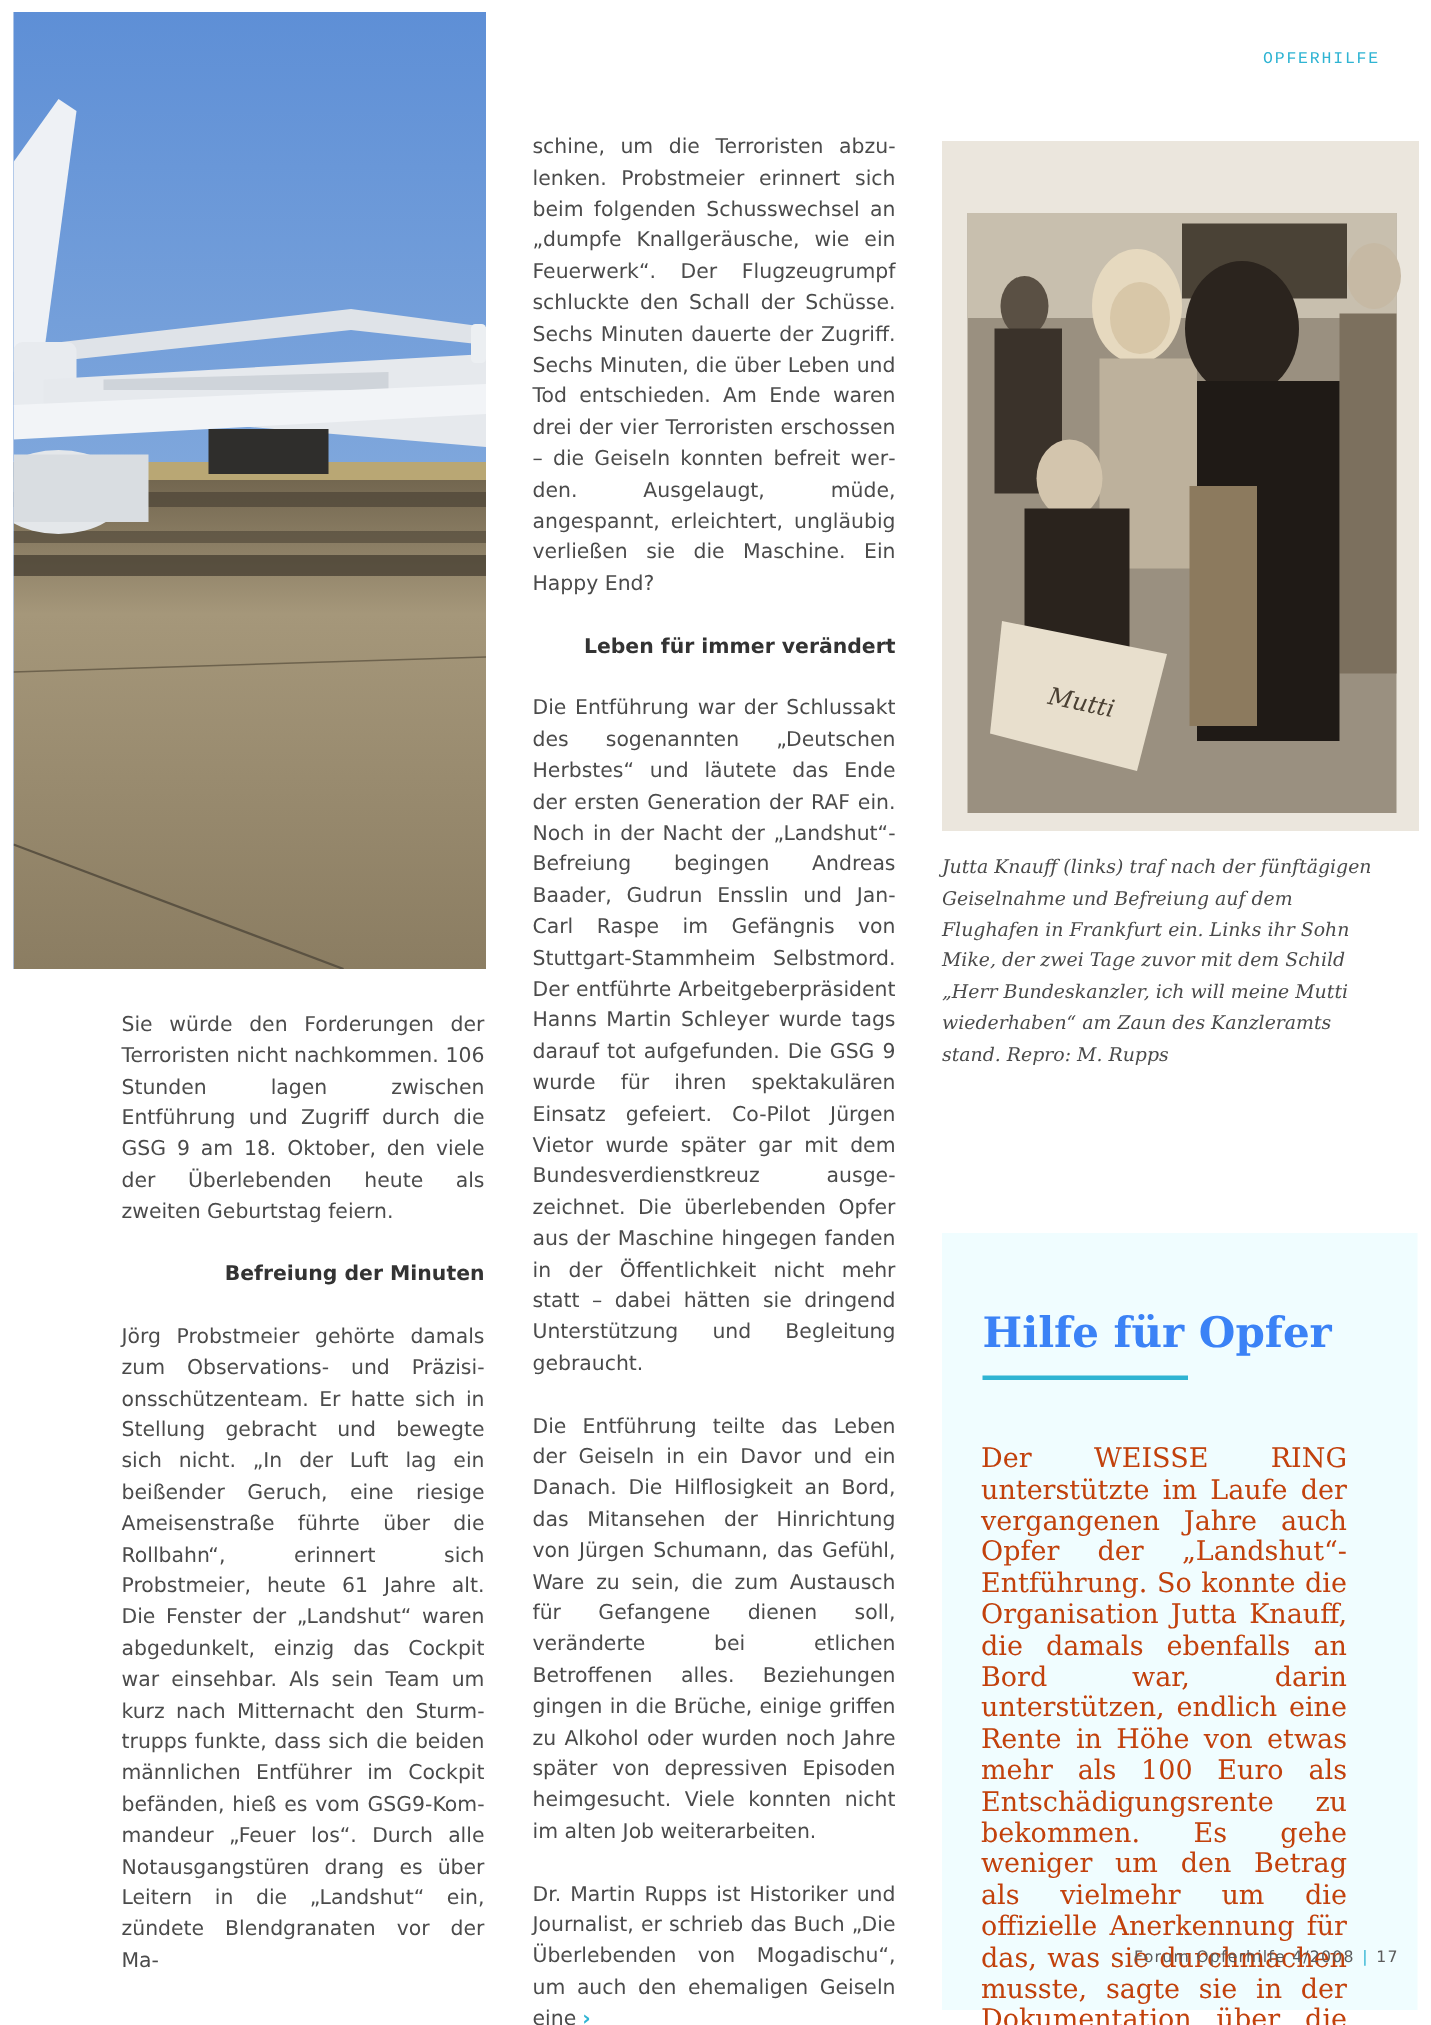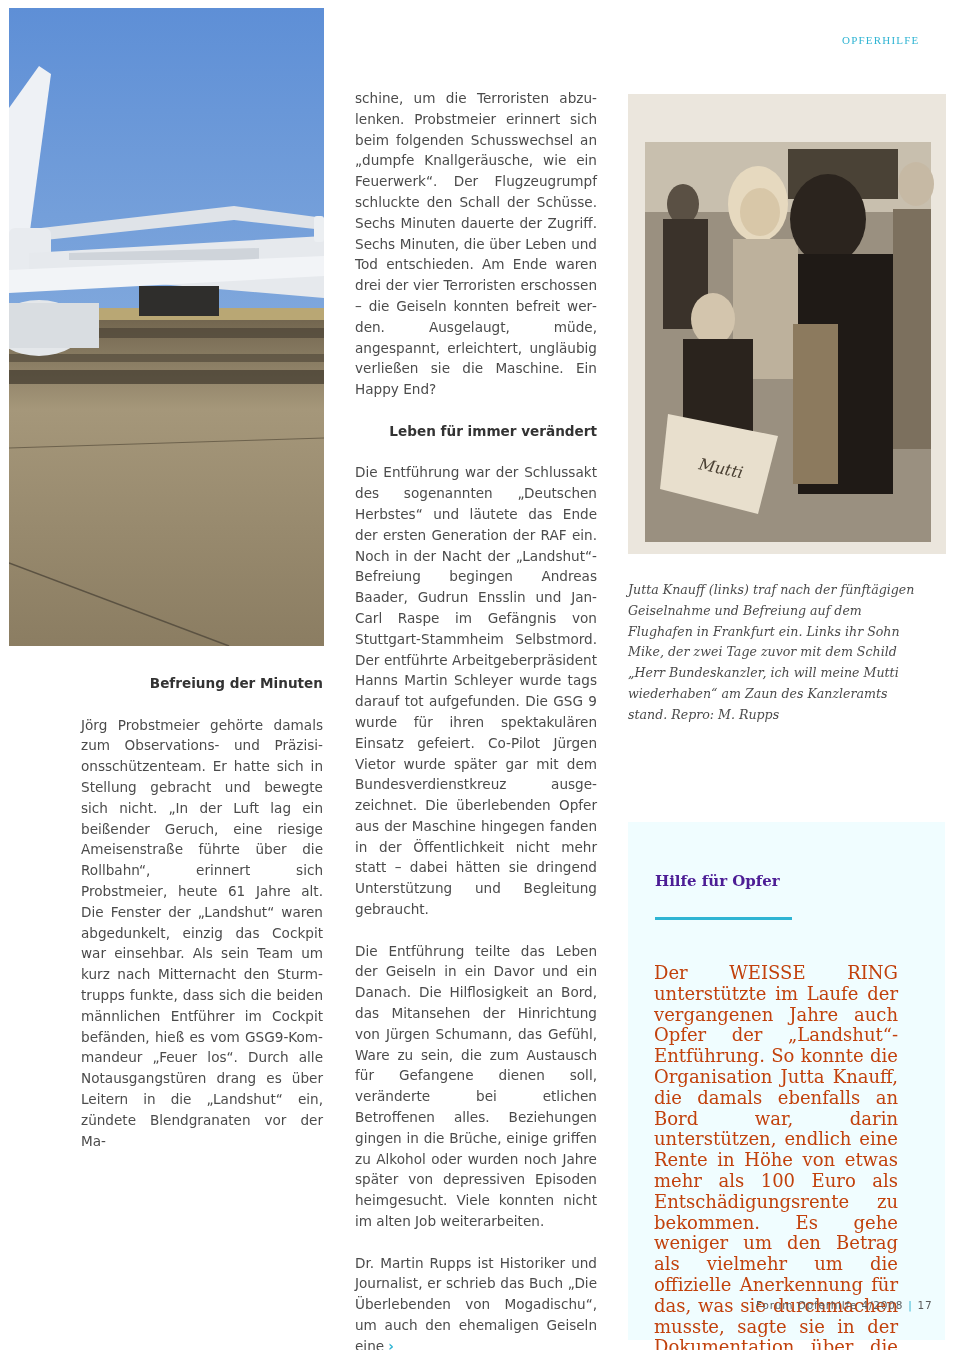--- a/index.html
+++ b/index.html
@@ -1,21 +1,21 @@
 <!DOCTYPE html>
 <html><head>
 <meta charset="utf-8">
 <style>
   * { box-sizing: border-box; margin: 0; padding: 0; }
   html, body { width: 954px; height: 1350px; background: #ffffff; overflow: hidden; }
   body { position: relative; font-family: "DejaVu Sans", sans-serif; color: #4a4a4a; }
 
   .section-label {
     position: absolute; left: 842px; top: 34px;
-    font-family: Liberation Serif, serif; font-size: 11px; letter-spacing: 1.2px;
+    font-family: Liberation Mono, monospace; font-size: 11px; letter-spacing: 1.2px;
     color: #2fb4d3;
     text-align: center;
   }
 
   
   .photo-plane {
     position: absolute; left: 9px; top: 8px; width: 315px; height: 638px; overflow: hidden;
     background: #6c95d3;
   }
   .photo-plane svg { display: block; width: 100%; height: 100%; }
@@ -38,30 +38,29 @@
   .column h3 {
     font-size: 13.6px; font-weight: bold; color: #333333; line-height: 20.8px;
     margin-bottom: 20.8px; text-align: right;
   }
   .continue-arrow { color: #2fb4d3; font-weight: bold; margin-left: 4px; }
 
   .caption {
     position: absolute; left: 628px; top: 568px; width: 290px;
     font-family: "DejaVu Serif", serif; font-style: italic; font-size: 12.6px; line-height: 20.8px;
     color: #4a4a4a;
-    margin-top: 12px;
   }
 
   .infobox {
     position: absolute; left: 628px; top: 822px; width: 317px; height: 518px;
     background: #f0fdff;
   }
   .infobox h2 {
     position: absolute; left: 27px; top: 50px;
-    font-family: "DejaVu Serif", serif; font-weight: bold; font-size: 15px; color: #4c1d95;
+    font-family: "DejaVu Serif", serif; font-weight: bold; font-size: 28px; color: #3b82f6;
   }
   .infobox .rule {
     position: absolute; left: 27px; top: 95px; width: 137px; height: 3px; background: #2fb4d3;
   }
   .infobox .body {
     position: absolute; left: 26px; top: 141px; width: 244px;
     font-family: "DejaVu Serif", serif; font-size: 18px; line-height: 20.8px; color: #c2410c;
     text-align: justify;
   }
   .footer {
@@ -141,20 +140,21 @@
     <rect x="55" y="245" width="70" height="120" fill="#2a231d"></rect>
 
     <rect x="165" y="230" width="45" height="160" fill="#8c7a5e"></rect>
 
     <polygon points="40,320 150,342 130,420 32,395" fill="#e8dfcd"></polygon>
     <text x="70" y="375" font-family="DejaVu Serif, serif" font-style="italic" font-size="16" fill="#4a4033" transform="rotate(12 70 375)">Mutti</text>
   </svg>
 </div>
 
 <div class="column col-left">
+  <p>Sie würde den Forderungen der Terroristen nicht nachkommen. 106 Stunden lagen zwischen Entführung und Zugriff durch die GSG 9 am 18. Oktober, den viele der Überlebenden heute als zweiten Geburtstag feiern.</p>
   <h3>Befreiung der Minuten</h3>
   <p>Jörg Probstmeier gehörte damals zum Observations- und Präzisi­onsschützenteam. Er hatte sich in Stellung gebracht und bewegte sich nicht. „In der Luft lag ein beißender Geruch, eine riesige Ameisenstraße führte über die Rollbahn“, erinnert sich Probstmeier, heute 61 Jahre alt. Die Fenster der „Landshut“ wa­ren abgedunkelt, einzig das Cockpit war einsehbar. Als sein Team um kurz nach Mitternacht den Sturm­trupps funkte, dass sich die beiden männlichen Entführer im Cockpit befänden, hieß es vom GSG9-Kom­mandeur „Feuer los“. Durch alle Notausgangstüren drang es über Leitern in die „Landshut“ ein, zündete Blendgranaten vor der Ma-</p>
 </div>
 
 <div class="column col-mid">
   <p>schine, um die Terroristen abzu­lenken. Probstmeier erinnert sich beim folgenden Schusswechsel an „dumpfe Knallgeräusche, wie ein Feuerwerk“. Der Flugzeugrumpf schluckte den Schall der Schüsse. Sechs Minuten dauerte der Zugriff. Sechs Minuten, die über Leben und Tod entschieden. Am Ende waren drei der vier Terroristen erschossen – die Geiseln konnten befreit wer­den. Ausgelaugt, müde, angespannt, erleichtert, ungläubig verließen sie die Maschine. Ein Happy End?</p>
   <h3>Leben für immer verändert</h3>
   <p>Die Entführung war der Schlussakt des sogenannten „Deutschen Herbs­tes“ und läutete das Ende der ers­ten Generation der RAF ein. Noch in der Nacht der „Landshut“-Befreiung begingen Andreas Baader, Gudrun Ensslin und Jan-Carl Raspe im Ge­fängnis von Stuttgart-Stammheim Selbstmord. Der entführte Arbeitge­berpräsident Hanns Martin Schleyer wurde tags darauf tot aufgefunden. Die GSG 9 wurde für ihren spekta­kulären Einsatz gefeiert. Co-Pilot Jürgen Vietor wurde später gar mit dem Bundesverdienstkreuz ausge­zeichnet. Die überlebenden Opfer aus der Maschine hingegen fanden in der Öffentlichkeit nicht mehr statt – dabei hätten sie dringend Unter­stützung und Begleitung gebraucht.</p>
   <p>Die Entführung teilte das Leben der Geiseln in ein Davor und ein Danach. Die Hilflosigkeit an Bord, das Mitan­sehen der Hinrichtung von Jürgen Schumann, das Gefühl, Ware zu sein, die zum Austausch für Gefange­ne dienen soll, veränderte bei etli­chen Betroffenen alles. Beziehungen gingen in die Brüche, einige griffen zu Alkohol oder wurden noch Jah­re später von depressiven Episoden heimgesucht. Viele konnten nicht im alten Job weiterarbeiten.</p>
   <p><span>Dr. Martin Rupps ist Historiker und Journalist, er schrieb das Buch „Die Überlebenden von Mogadischu“, um auch den ehemaligen Geiseln eine</span><span class="continue-arrow">›</span></p>

